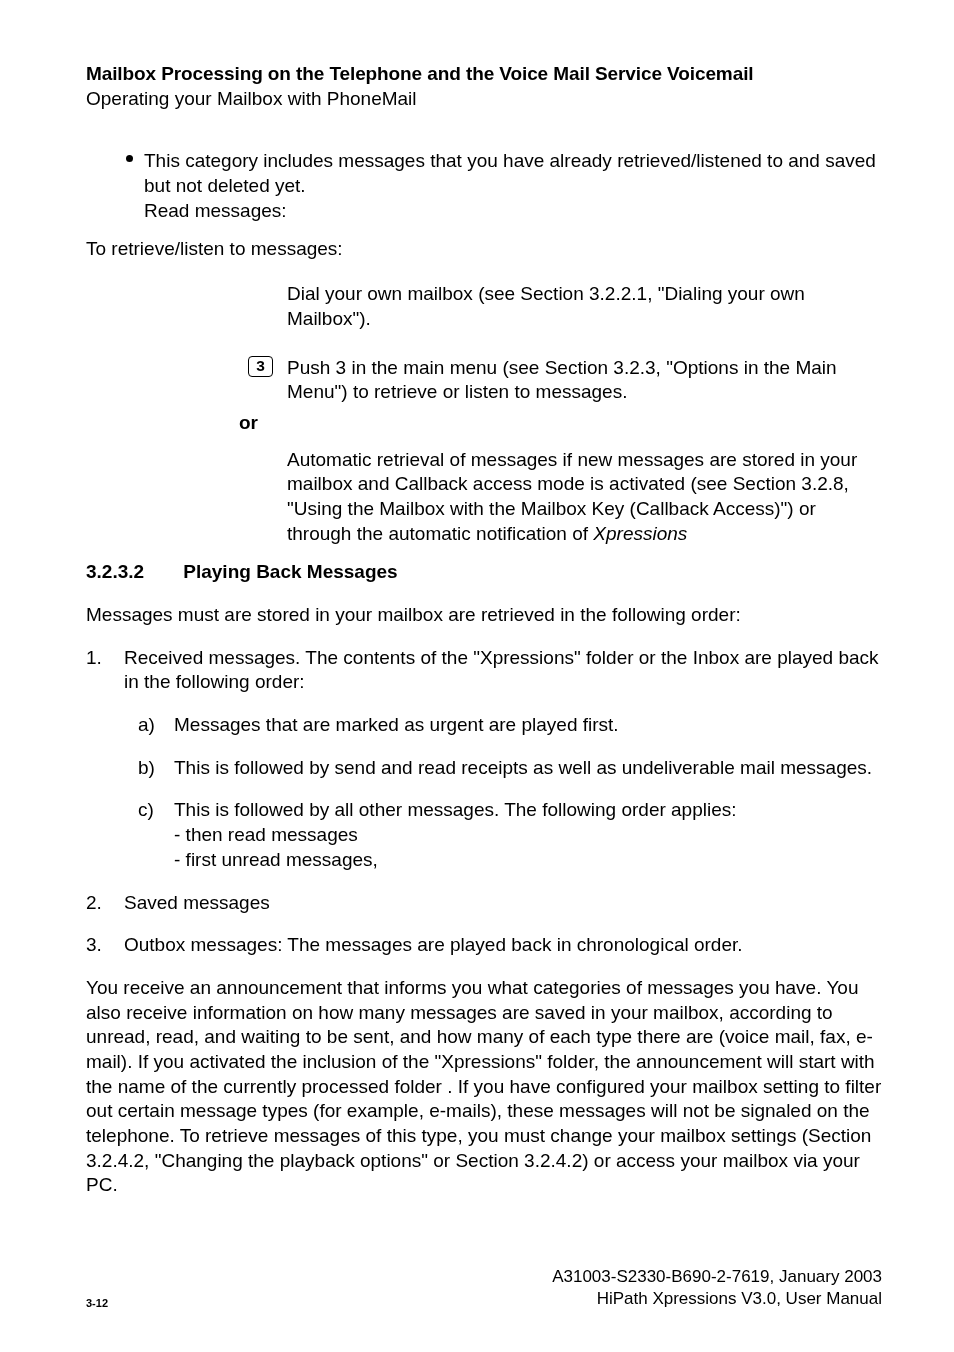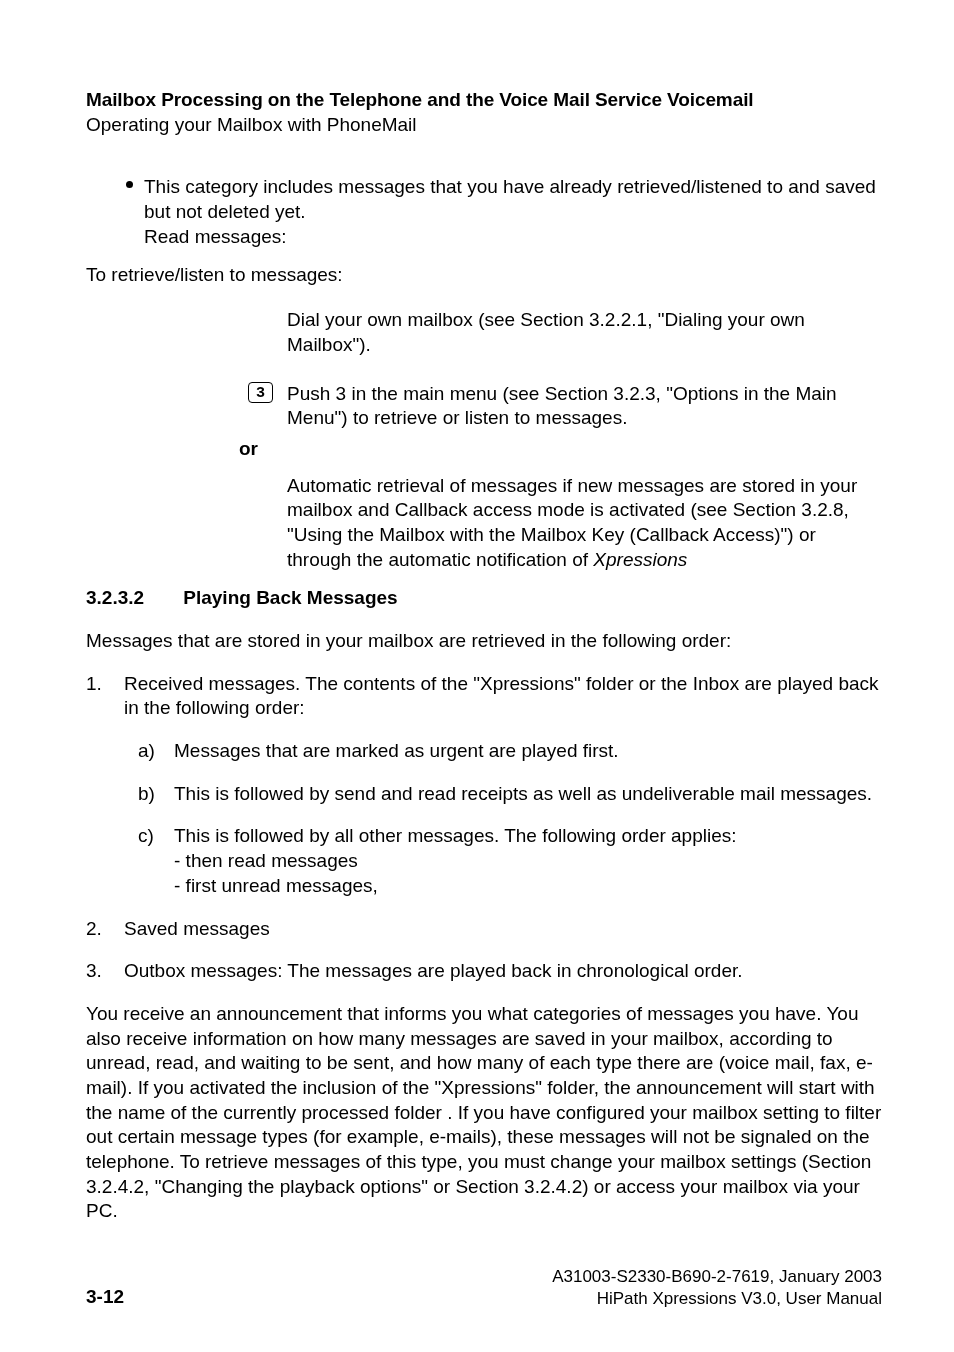--- a/index.html
+++ b/index.html
@@ -1,16 +1,16 @@
 <!DOCTYPE html>
 <html><head>
   <meta charset="utf-8">
   <style>
     html, body { margin:0; padding:0; width:954px; background:#fff; font-family:Helvetica, Arial, sans-serif; color:#000; font-size:19px; line-height:1.3; }
-    .page { position:relative; padding:88px 72px 60px 86px; box-sizing:border-box; width:954px; min-height:1352px; }
+    .page { position:relative; padding:62px 72px 60px 86px; box-sizing:border-box; width:954px; min-height:1352px; }
     .italic    { font-style:italic; }
     .h-title   { font-size:19px; font-weight:700; letter-spacing:-0.1px; }
     .h-sub     { font-size:19px; }
     .section-h { font-size:19px; font-weight:700; }
     .section-num { display:inline-block; min-width:92px; }
     .mt-6  { margin-top:6px; }
     .mt-12 { margin-top:12px; }
     .mt-14 { margin-top:14px; }
     .mt-18 { margin-top:18px; }
     .mt-20 { margin-top:20px; }
@@ -29,21 +29,21 @@
     .or-wrap { padding-left:153px; font-weight:700; }
     .ol-row  { display:flex; align-items:flex-start; }
     .ol-num  { flex:0 0 38px; }
     .ol-body { flex:1; }
     .ol-a-row  { display:flex; align-items:flex-start; }
     .ol-a-num  { flex:0 0 36px; }
     .ol-a-body { flex:1; }
     .ol-sub-list { padding-left:52px; }
     .paragraph { text-align:left; }
     .footer { position:absolute; bottom:42px; left:86px; right:72px; display:flex; justify-content:space-between; align-items:flex-end; font-size:17px; }
-    .footer .pageno { font-weight:700; font-size:19px;margin-top:44px; }
+    .footer .pageno { font-weight:700; font-size:11px;margin-top:44px; }
     .footer .right { text-align:right; }
   </style>
 </head>
 <body>
 
 <div class="page">
 
   <div class="h-title">Mailbox Processing on the Telephone and the Voice Mail Service Voicemail</div>
   <div class="h-sub">Operating your Mailbox with PhoneMail</div>
 
@@ -76,21 +76,21 @@
     <div class="instr-right">
       <span>Automatic retrieval of messages if new messages are stored in your mailbox and Callback access mode is activated (see Section 3.2.8, "Using the Mailbox with the Mailbox Key (Callback Access)") or through the automatic notification of </span><span class="italic">Xpressions</span>
     </div>
   </div>
 
   <div class="mt-34">
     <span class="section-h section-num">3.2.3.2</span>
     <span class="section-h">Playing Back Messages</span>
   </div>
 
-  <div class="mt-18 paragraph">Messages that are stored in your mailbox are retrieved in the following order:</div>
+  <div class="mt-18 paragraph">Messages must are stored in your mailbox are retrieved in the following order:</div>
 
   <div class="ol-row mt-18">
     <div class="ol-num">1.</div>
     <div class="ol-body">Received messages. The contents of the "Xpressions" folder or the Inbox are played back in the following order:</div>
   </div>
 
   <div class="ol-sub-list">
     <div class="ol-a-row mt-18">
       <div class="ol-a-num">a)</div>
       <div class="ol-a-body">Messages that are marked as urgent are played first.</div>

